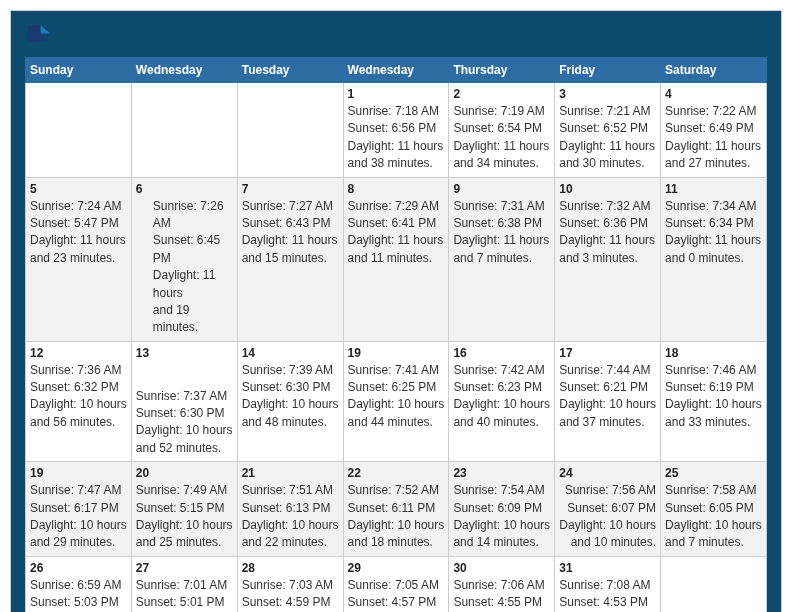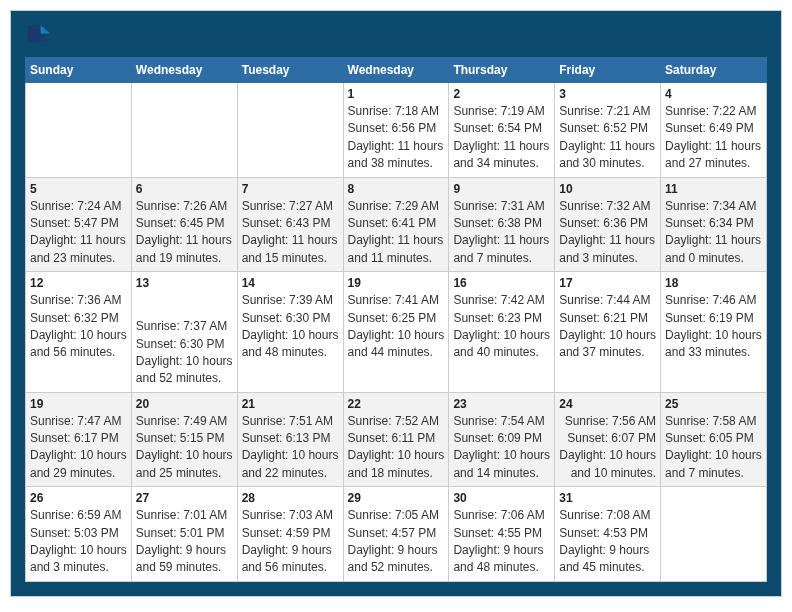--- a/index.html
+++ b/index.html
@@ -152,21 +152,21 @@
         <tr>
           <td>
             <span class="day-num">5</span>
             <div class="day-info" style="white-space: pre-line;">Sunrise: 7:24 AM
 Sunset: 5:47 PM
 Daylight: 11 hours
 and 23 minutes.</div>
           </td>
           <td>
             <span class="day-num">6</span>
-            <div class="day-info" style="white-space: pre-line;">Sunrise: 7:26 AM
+            <div class="day-info" style="white-space: pre-line; margin-left: 17px;">Sunrise: 7:26 AM
 Sunset: 6:45 PM
 Daylight: 11 hours
 and 19 minutes.</div>
           </td>
           <td>
             <span class="day-num">7</span>
             <div class="day-info" style="white-space: pre-line;">Sunrise: 7:27 AM
 Sunset: 6:43 PM
 Daylight: 11 hours
 and 15 minutes.</div>

